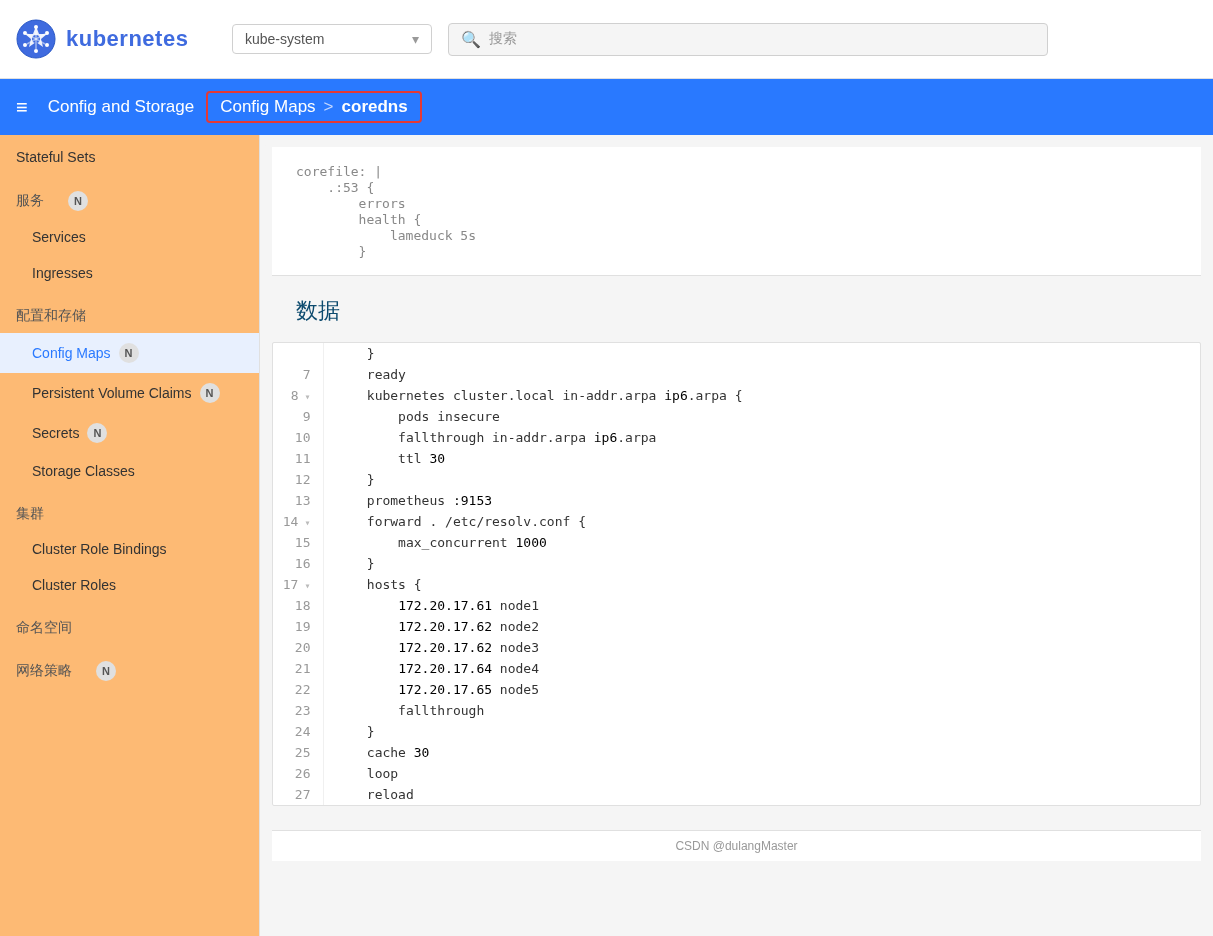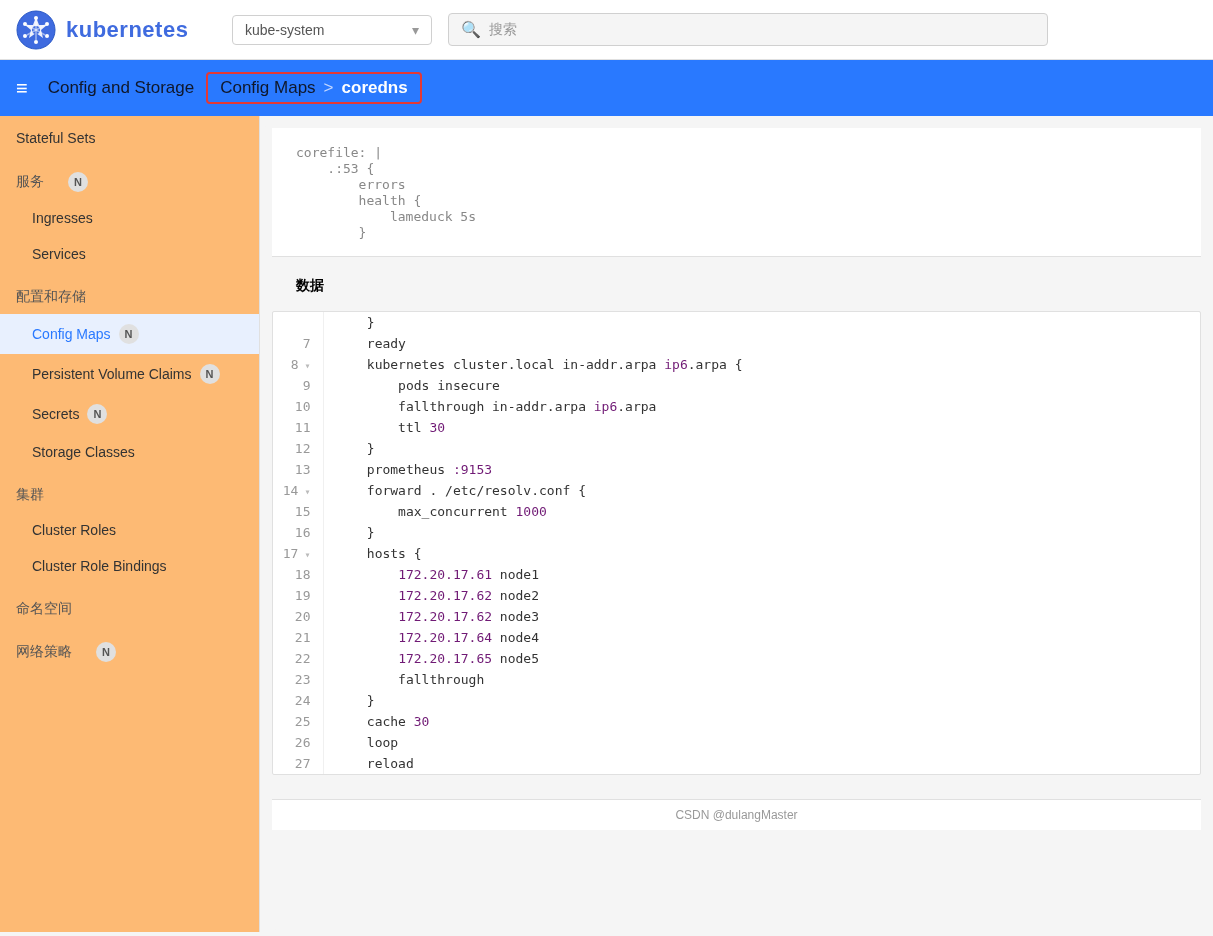--- a/index.html
+++ b/index.html
@@ -5,21 +5,21 @@
     * { box-sizing: border-box; margin: 0; padding: 0; }
     body { font-family: 'Segoe UI', Arial, sans-serif; background: #f5f5f5; color: #333; font-size: 14px; }
 
     
     .top-header {
       display: flex;
       align-items: center;
       background: #fff;
       border-bottom: 1px solid #e0e0e0;
       padding: 0 16px;
-      height: 60px;
+      height: 79px;
       gap: 16px;
     }
     .logo-area {
       display: flex;
       align-items: center;
       gap: 10px;
       min-width: 200px;
     }
     .logo-icon {
       width: 40px;
@@ -71,21 +71,21 @@
       height: 56px;
       gap: 12px;
     }
     .hamburger-icon {
       color: #fff;
       font-size: 20px;
       cursor: pointer;
       margin-right: 8px;
     }
     .breadcrumb-item {
-      color: #0f172a;
+      color: #ffffff;
       font-size: 17px;
       font-weight: 400;
       cursor: pointer;
       text-decoration: none;
     }
     .breadcrumb-active {
       color: #ffffff;
       font-size: 17px;
       font-weight: 700;
     }
@@ -166,23 +166,23 @@
       background: #fff;
       padding: 16px 24px;
       border-bottom: 1px solid #e0e0e0;
       font-family: monospace;
       font-size: 14px;
       color: #333;
       white-space: nowrap;
       overflow: hidden;
     }
     .section-title {
-      font-size: 14px;
-      font-weight: 700;
-      color: #000000;
+      font-size: 22px;
+      font-weight: 400;
+      color: #0c4a6e;
       padding: 20px 24px 16px 24px;
     }
     .code-panel {
       background: #fff;
       margin: 0 0 24px 0;
       border: 1px solid #e0e0e0;
       border-radius: 2px;
     }
     .code-table {
       width: 100%;
@@ -202,21 +202,21 @@
     .line-num.collapsible::after {
       content: ' ▾';
       font-size: 10px;
       color: #bbb;
     }
     .code-content {
       padding: 3px 12px;
       color: #333;
       white-space: pre;
     }
-    .code-blue { color: #701a75; }
+    .code-blue { color: #000000; }
 
     
     .footer-bar {
       background: #fff;
       border-top: 1px solid #e0e0e0;
       padding: 8px 16px;
       font-size: 12px;
       color: #999;
       text-align: center;
     }
@@ -273,24 +273,24 @@
 
     <div class="sidebar-item" style="padding-left:16px; padding-top:14px;">
       <span>Stateful Sets</span>
     </div>
 
     <div class="sidebar-section-label">
       <span>服务</span>
       <span class="badge-n">N</span>
     </div>
     <div class="sidebar-item">
+      <span>Services</span>
+    </div>
+    <div class="sidebar-item">
       <span>Ingresses</span>
-    </div>
-    <div class="sidebar-item">
-      <span>Services</span>
     </div>
 
     <div class="sidebar-section-label">
       <span>配置和存储</span>
     </div>
     <div class="sidebar-item active">
       <span>Config Maps</span>
       <span class="badge-n">N</span>
     </div>
     <div class="sidebar-item">
@@ -302,24 +302,24 @@
       <span class="badge-n">N</span>
     </div>
     <div class="sidebar-item">
       <span>Storage Classes</span>
     </div>
 
     <div class="sidebar-section-label">
       <span>集群</span>
     </div>
     <div class="sidebar-item">
+      <span>Cluster Role Bindings</span>
+    </div>
+    <div class="sidebar-item">
       <span>Cluster Roles</span>
-    </div>
-    <div class="sidebar-item">
-      <span>Cluster Role Bindings</span>
     </div>
 
     <div class="sidebar-section-label">
       <span>命名空间</span>
     </div>
 
     <div class="sidebar-section-label">
       <span>网络策略</span>
       <span class="badge-n">N</span>
     </div>

